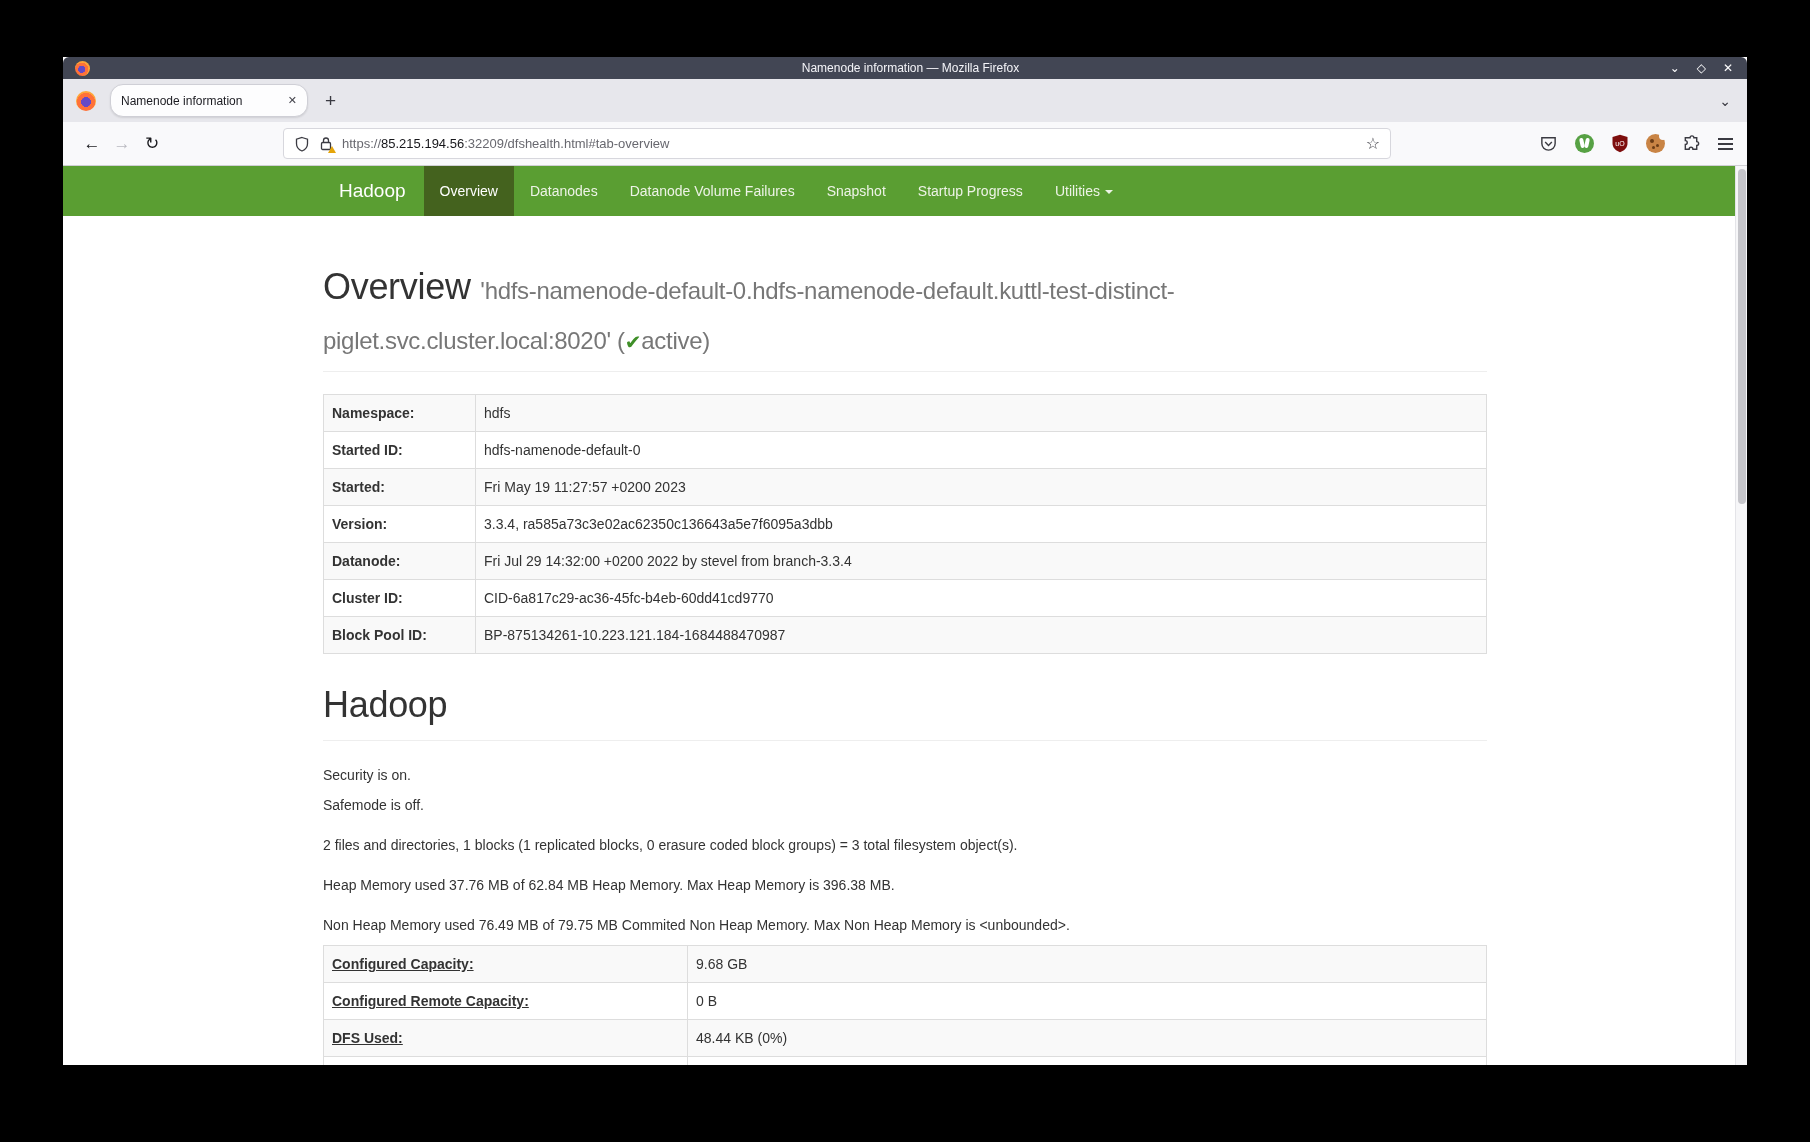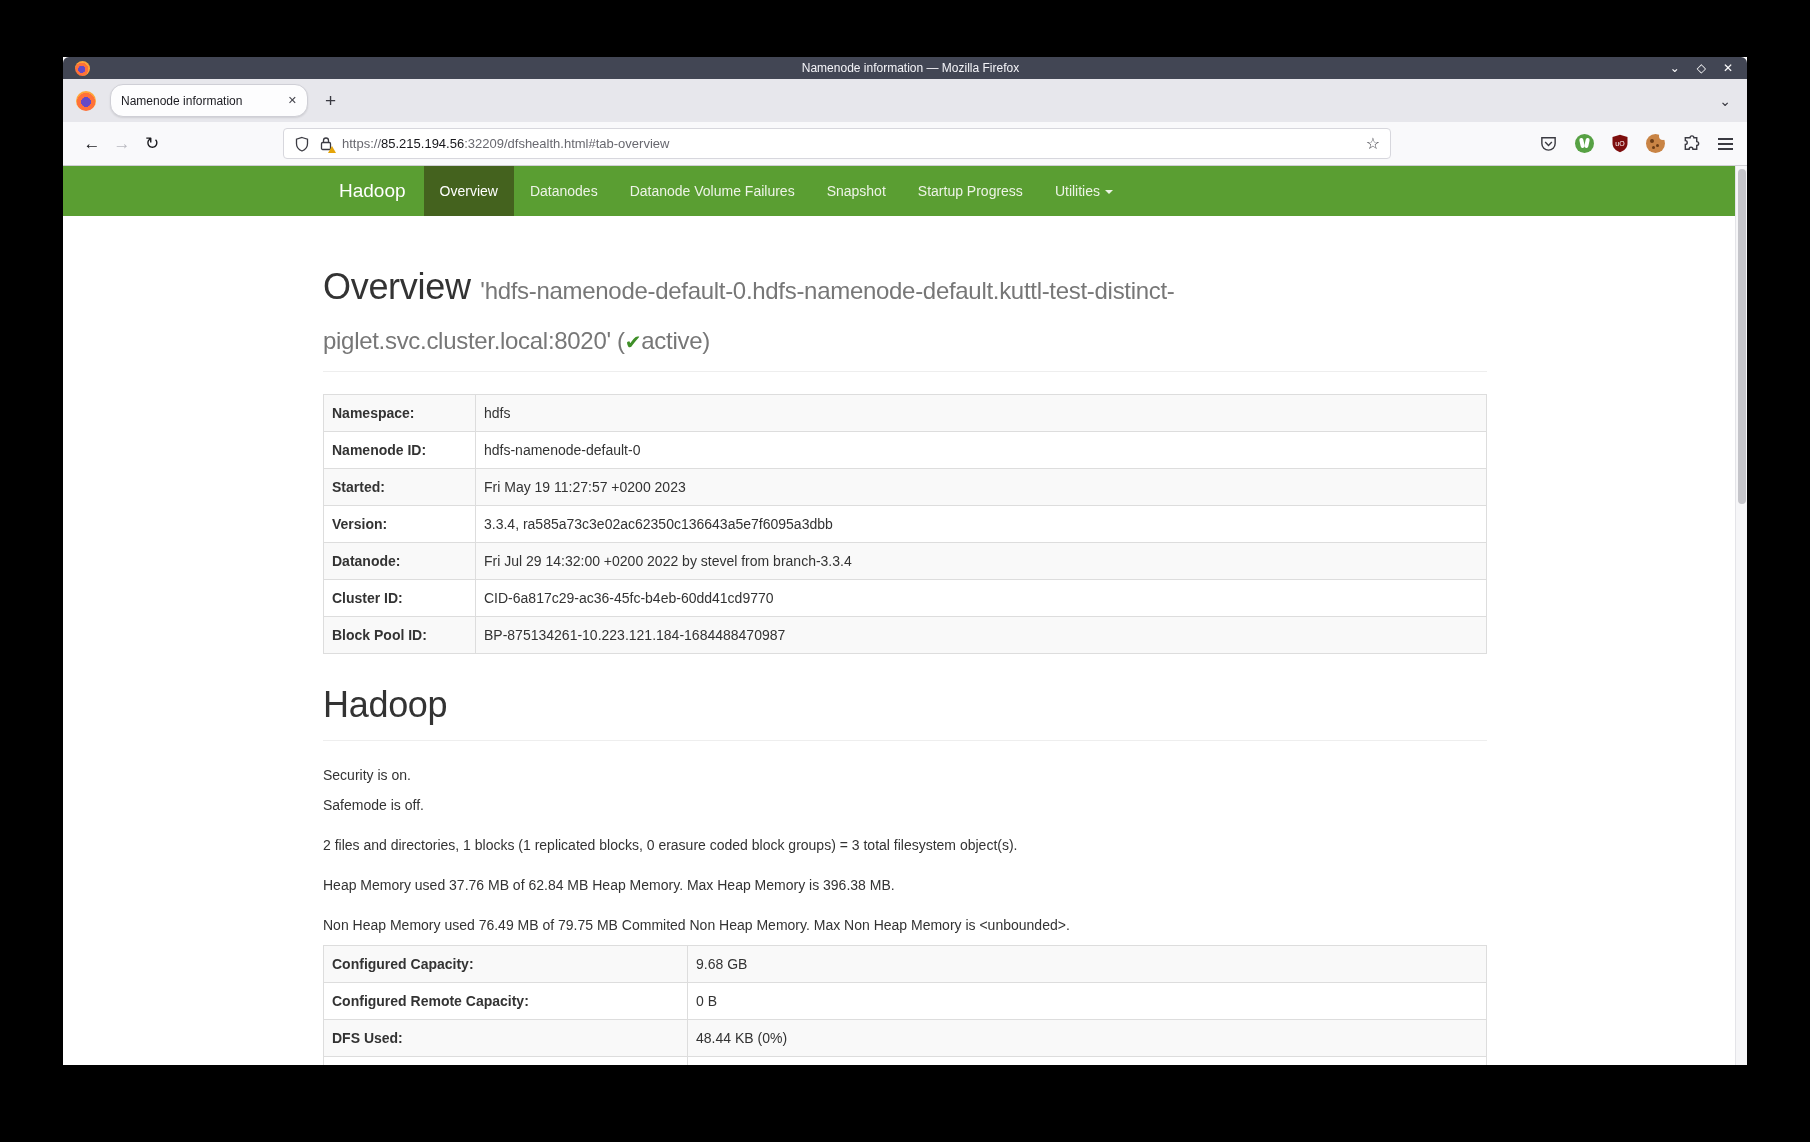--- a/index.html
+++ b/index.html
@@ -68,21 +68,21 @@
   .page-header.summary { margin-top:26px; margin-bottom:24px; }
   h1 { font-size:36px; font-weight:400; color:#333; line-height:1.38; letter-spacing:-0.3px; }
   h1 small { font-size:24px; color:#777; font-weight:400; }
   .check { color:#3f8f28; font-size:20px; }
 
   table { width:100%; border-collapse:collapse; margin-bottom:22px; }
   th,td { border:1px solid #ddd; padding:8px; text-align:left; font-size:14px; line-height:20px; color:#333; }
   th { font-weight:700; }
   tbody tr:nth-child(odd) { background:#f9f9f9; }
   .t1 th { width:152px; }
-  .t2 th { width:364px; }
+  .t2 th { width:364px;text-decoration:underline; }
 
   .content p { margin:0 0 10px; line-height:20px; color:#333; }
   .content .para-block { margin-top:20px; }
 
   .scrollbar { position:absolute; top:0; right:0; bottom:0; width:12px; background:#f6f6f8; border-left:1px solid #e4e4e8; z-index:5; }
   .thumb { position:absolute; top:3px; left:2px; width:8px; height:335px; background:#c5c5ca; border-radius:4px; }
 
   svg { display:block; }
 </style>
 </head>
@@ -188,21 +188,21 @@
           <h1><span>Overview</span> <small><span>'hdfs-namenode-default-0.hdfs-namenode-default.kuttl-test-distinct-</span><br><span>piglet.svc.cluster.local:8020'</span><span> (</span><span class="check">✔</span><span>active</span><span>)</span></small></h1>
         </div>
 
         <table class="t1">
           <tbody>
             <tr>
                 <th>Namespace:</th>
                 <td>hdfs</td>
               </tr>
             <tr>
-                <th>Namenode ID:</th>
+                <th>Started ID:</th>
                 <td>hdfs-namenode-default-0</td>
               </tr>
             <tr>
                 <th>Started:</th>
                 <td>Fri May 19 11:27:57 +0200 2023</td>
               </tr>
             <tr>
                 <th>Version:</th>
                 <td>3.3.4, ra585a73c3e02ac62350c136643a5e7f6095a3dbb</td>
               </tr>

